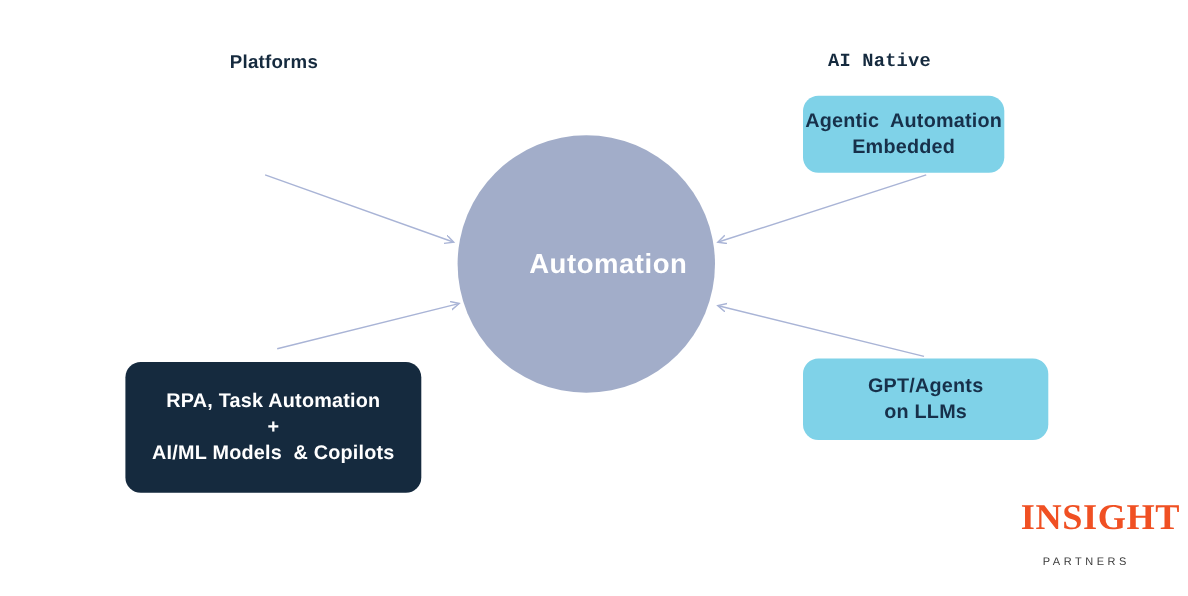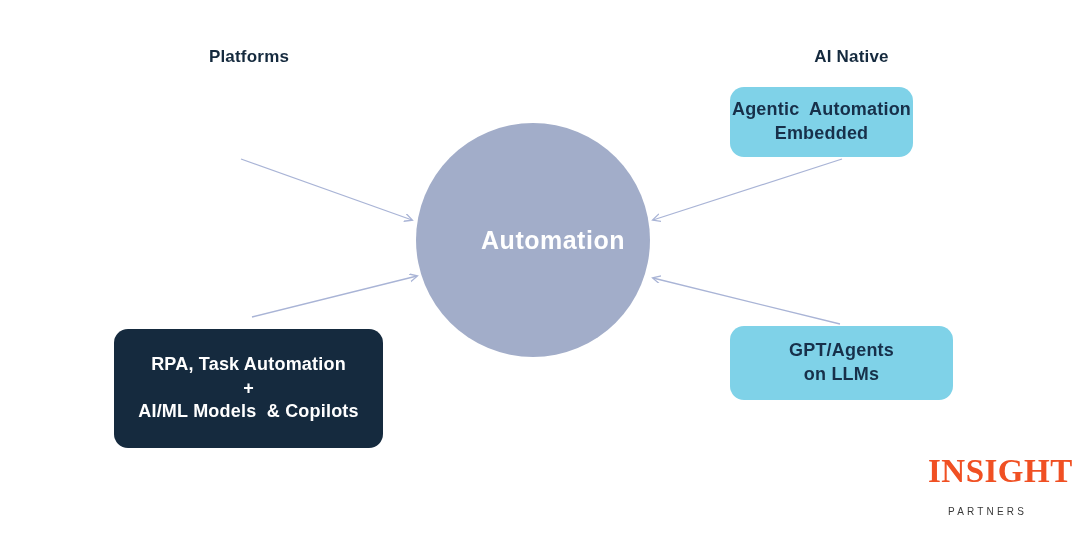--- a/index.html
+++ b/index.html
@@ -28,21 +28,21 @@
   .heading {
     position: absolute;
     top: 47px;
     font-size: 17px;
     font-weight: 700;
     color: var(--navy);
     text-align: center;
     letter-spacing: 0.2px;
   }
   .heading-left  { left: 114px; width: 270px; }
-  .heading-right { left: 740px; width: 223px; }
+  .heading-right { left: 688px; width: 223px; font-family: Liberation Mono, monospace; }
 
   .arrows {
     position: absolute;
     left: 0; top: 0;
     width: 1080px; height: 542px;
     pointer-events: none;
   }
   .arrows line { stroke: var(--arrow); stroke-width: 1.3; }
   .arrows marker path { stroke: var(--arrow); stroke-width: 1.3; fill: none; }
 

